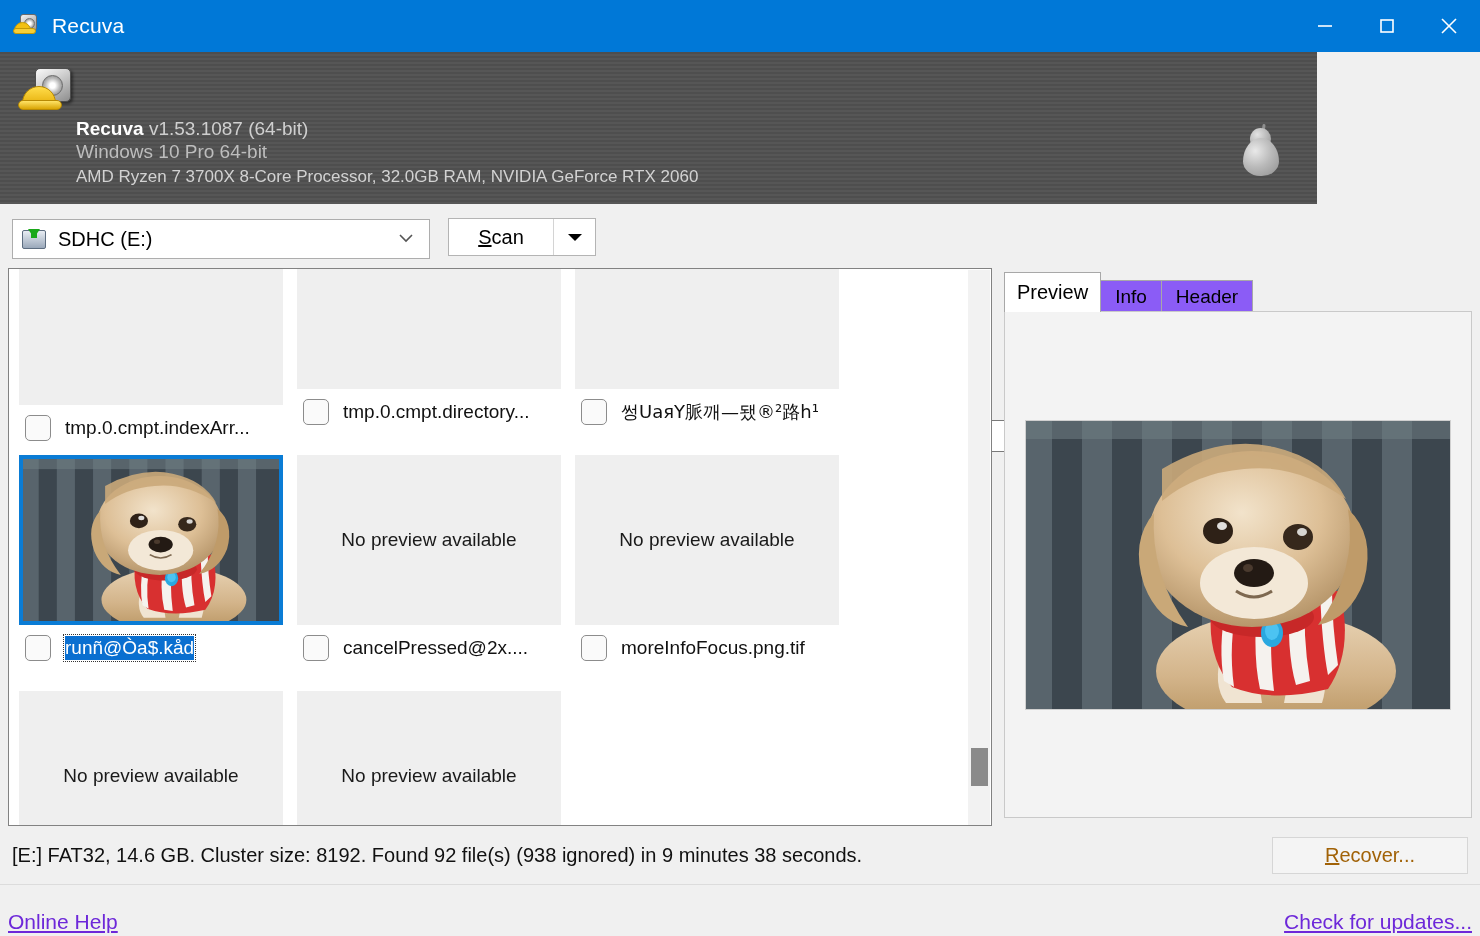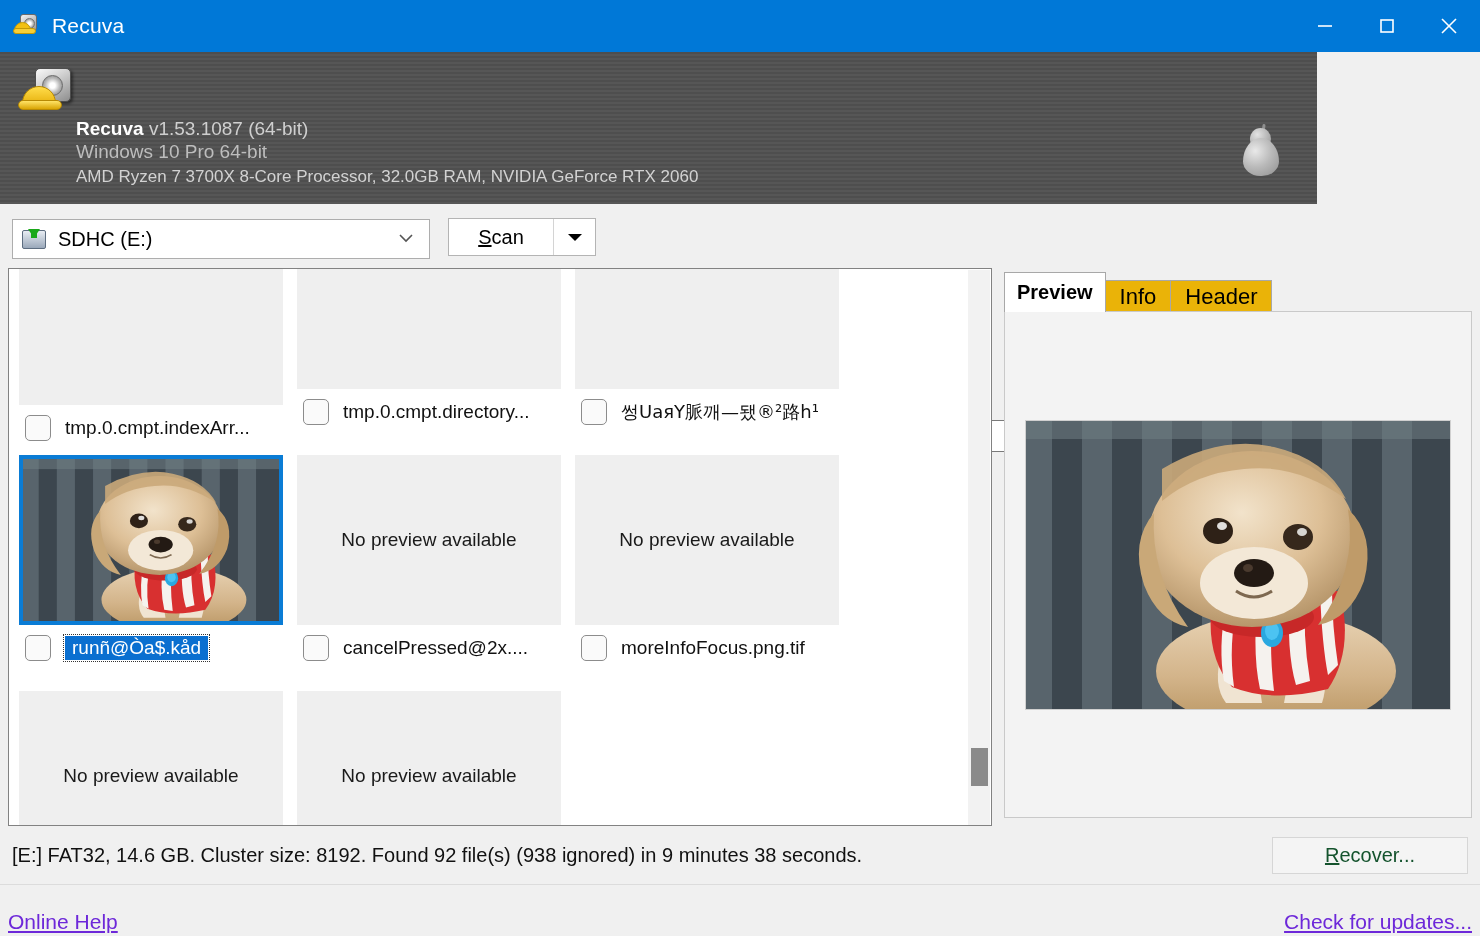--- a/index.html
+++ b/index.html
@@ -239,21 +239,21 @@
     width: 26px; height: 26px; min-width: 26px;
     background: #fafafa; border: 1.5px solid #8c8c8c; border-radius: 5px;
   }
   .tile-name {
     margin-left: 14px; font-size: 19px; color: #111;
     white-space: nowrap; overflow: hidden;
   }
   .tile-name.sel {
     background: #0a6fd0; color: #ffffff;
     outline: 1.5px dotted #333; outline-offset: 1px;
-    padding: 1px 7px;
+    padding: 1px 0;
   }
   .tile-name.cjk { font-family: "DejaVu Sans", sans-serif; font-size: 18px; }
 
   
   .dogphoto { width: 100%; height: 100%; display: block; }
 
   
   .vscroll {
     position: absolute; right: 1px; top: 1px;
     width: 22px; height: 556px; background: #f2f2f2;
@@ -261,29 +261,29 @@
   .vthumb {
     position: absolute; left: 3px; top: 478px;
     width: 17px; height: 38px; background: #8a8a8a;
   }
 
   
   .rightpanel { position: absolute; left: 1004px; top: 272px; width: 468px; height: 546px; }
   .tabs { display: flex; align-items: flex-end; height: 40px; }
   .tab {
     height: 32px; padding: 0 14px;
-    background: #eab308; border: 1px solid #a8a8a8; border-bottom: none;
+    background: #8b5cf6; border: 1px solid #a8a8a8; border-bottom: none;
     display: flex; align-items: center;
-    font-size: 22px; color: #000;
+    font-size: 19px; color: #000;
     margin-right: -1px;
   }
   .tab.active {
     height: 40px; background: #ffffff;
     border-color: #a8a8a8; position: relative; z-index: 3;
-    font-size: 20px; padding: 16px 12px; font-weight: bold;
+    font-size: 20px; padding: 16px 12px;
   }
   .preview-area {
     position: absolute; left: 0; top: 39px; width: 468px; height: 507px;
     background: #f3f3f3; border: 1px solid #c9c9c9;
     display: flex; align-items: center; justify-content: center;
   }
   .preview-img {
     width: 424px; height: 288px; background: #2a3138;
     box-shadow: 0 0 0 1px #d0d0d0;
   }
@@ -294,21 +294,21 @@
   }
   .status-text {
     position: absolute; left: 12px; top: 12px;
     font-size: 20px; color: #111;
   }
   .recover-btn {
     position: absolute; left: 1272px; top: 837px;
     width: 196px; height: 37px;
     background: #f4f4f4; border: 1px solid #d6d6d6;
     display: flex; align-items: center; justify-content: center;
-    font-size: 20px; color: #14532d;
+    font-size: 20px; color: #a16207;
   }
   .recover-btn u { text-decoration: underline; }
 
   
   .footer {
     position: absolute; left: 0; top: 884px; width: 1480px; height: 52px;
     border-top: 1px solid #dcdcdc; background: #f0f0f0;
   }
   .footer a {
     position: absolute; top: 25px;

